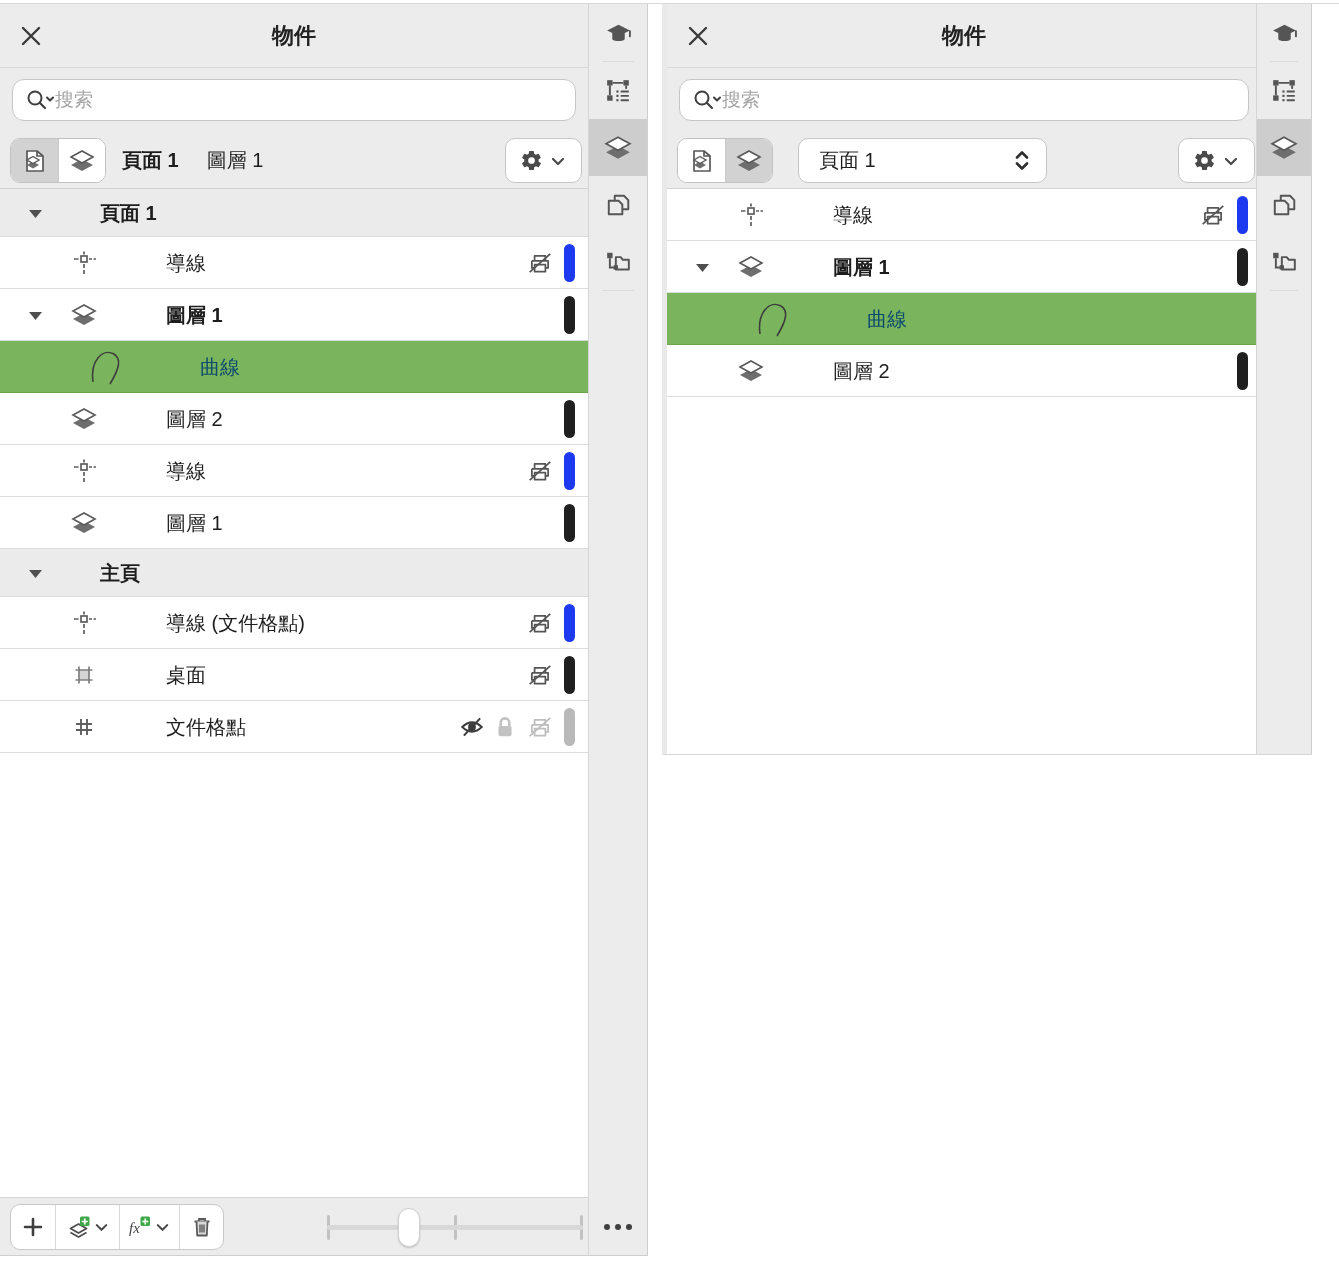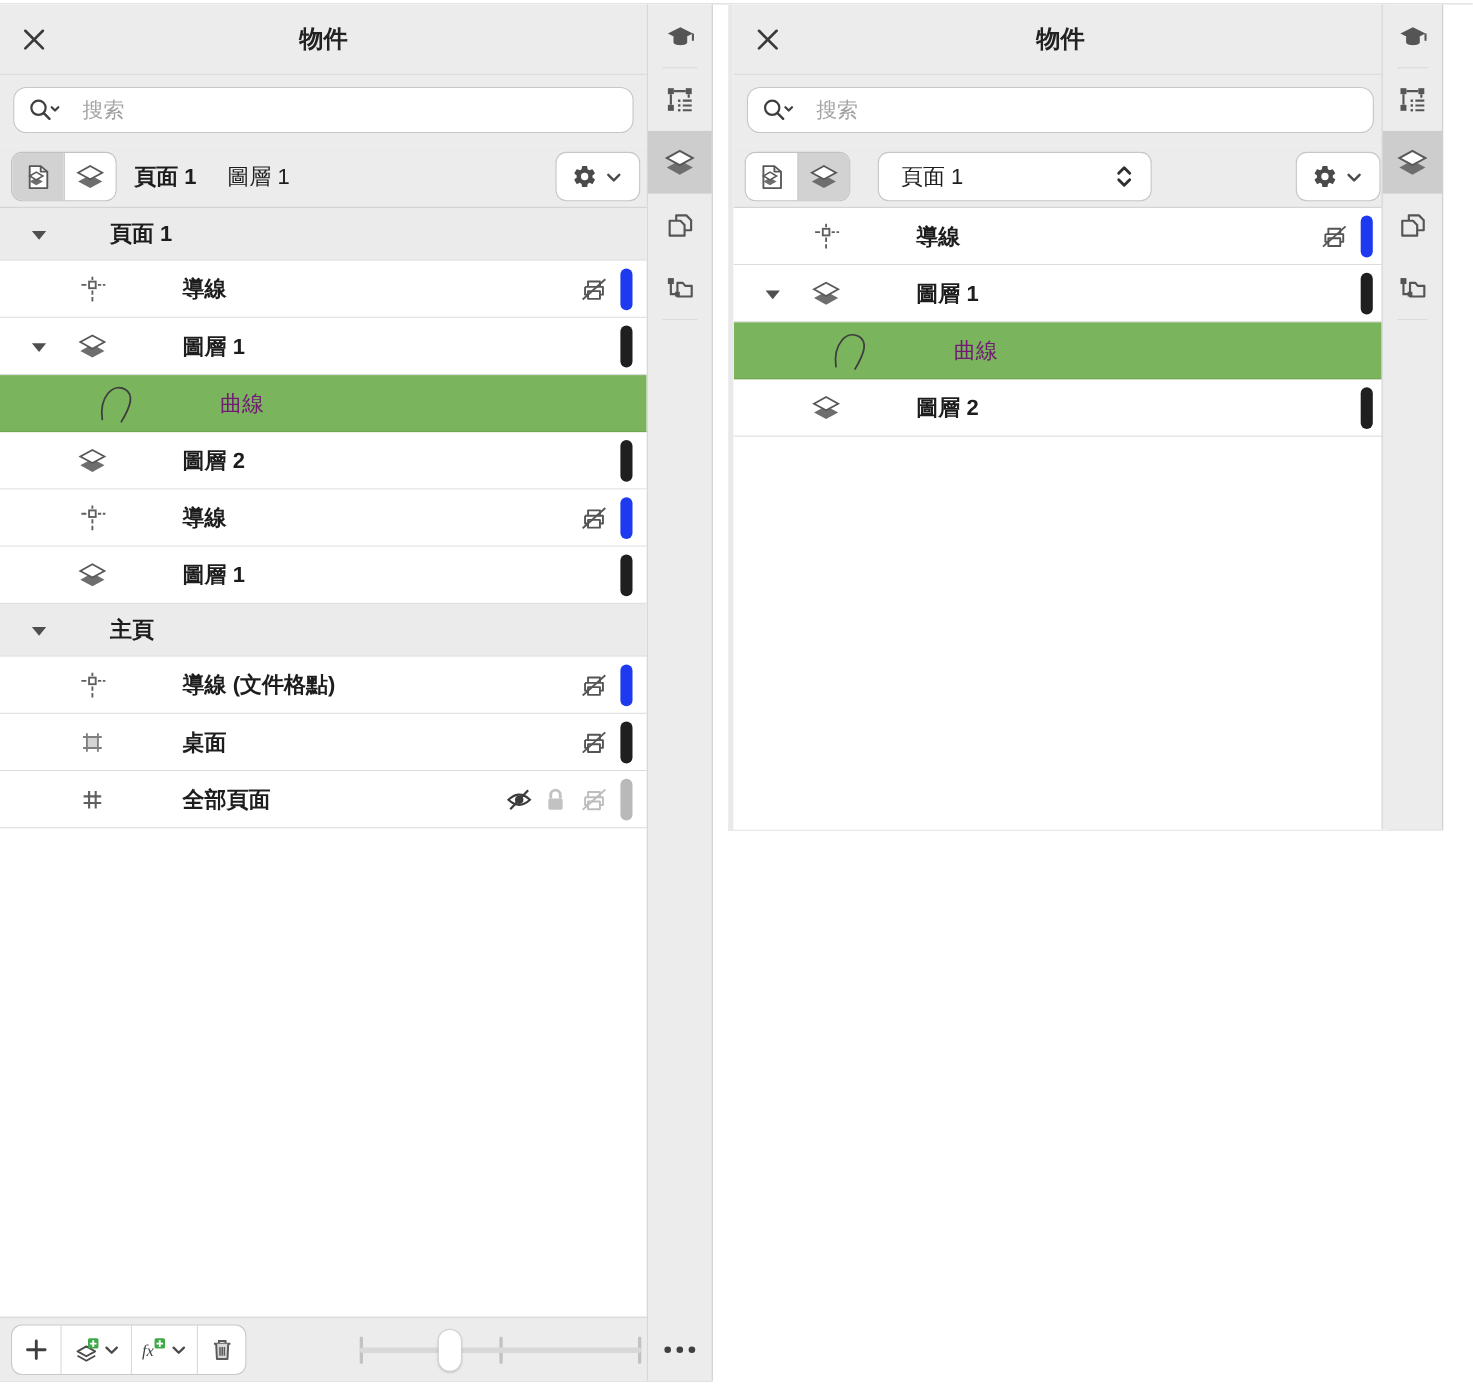--- a/index.html
+++ b/index.html
@@ -17,21 +17,21 @@
   .panel.right .content { left:0; width:594px; }
 
   
   .titlebar { position:relative; height:64px; background:#ececec; border-bottom:1px solid #d9d9d9; flex:0 0 auto;text-align:center; }
   .titlebar .close { position:absolute; left:16px; top:17px; width:30px; height:30px; display:flex; align-items:center; justify-content:center; cursor:default; }
   .titlebar .ttl { position:absolute; left:0; right:0; top:0; height:64px; display:flex; align-items:center; justify-content:center; font-size:22px; font-weight:600; color:#222; }
 
   
   .searchwrap { height:64px; background:#ececec; padding:11px 12px 9px 12px; flex:0 0 auto; }
   .searchbox { position:relative; height:42px; background:#fff; border:1px solid #c6c6c6; border-radius:12px; display:flex; align-items:center; padding-left:12px; }
-  .searchbox .ph { color:#a3a3a3; font-size:19px; margin-left:20px; }
+  .searchbox .ph { color:#a3a3a3; font-size:19px; margin-left:0; }
 
   
   .toolbar { position:relative; height:57px; background:#ececec; border-bottom:1px solid #d2d2d2; flex:0 0 auto; }
   .seg { position:absolute; left:10px; top:6px; height:45px; display:flex; border:1px solid #c2c2c2; border-radius:10px; overflow:hidden; background:#fff; }
   .seg .segbtn { width:47px; height:100%; display:flex; align-items:center; justify-content:center; background:#fff; }
   .seg .segbtn.on { background:#d2d2d2; }
   .seg .segbtn + .segbtn { border-left:1px solid #c9c9c9; }
   .crumbs { position:absolute; left:122px; top:0; height:57px; display:flex; align-items:center; gap:28px; font-size:20px; }
   .crumbs .pg { font-weight:700; }
   .btn { background:#fff; border:1px solid #c6c6c6; border-radius:10px; display:flex; align-items:center; justify-content:center; }
@@ -40,24 +40,24 @@
   .selectbox .val { font-size:20px; flex:1; }
 
   
   .tree { flex:1 1 auto; background:#fff; display:flex; flex-direction:column; overflow:hidden; }
   .row { position:relative; flex:0 0 auto; border-bottom:1px solid #dcdcdc; background:#fff; }
   .row.hdr { height:48px; background:#ebebeb; }
   .row.item { height:52px; }
   .row.sel { background:#7ab45c; border-bottom:1px solid #6da450; }
   .tri { position:absolute; left:27px; top:50%; transform:translateY(-50%); }
   .islot { position:absolute; left:70px; top:50%; transform:translateY(-50%); width:28px; display:flex; justify-content:center; }
-  .lbl { position:absolute; left:166px; top:50%; transform:translateY(-50%); font-size:20px; white-space:nowrap;font-weight:bold; }
+  .lbl { position:absolute; left:166px; top:50%; transform:translateY(-50%); font-size:20px; white-space:nowrap; }
   .row.hdr .lbl { left:100px; font-weight:700; }
   .b { font-weight:700; }
-  .row.sel .lbl { left:200px; color:#701a75; font-weight:400; }
+  .row.sel .lbl { left:200px; color:#0c4a6e; font-weight:400; }
   .thumb { position:absolute; left:80px; top:4px; }
   .rt { position:absolute; top:50%; transform:translateY(-50%); display:flex; align-items:center; justify-content:center; }
   .rt.printer { right:34px; }
   .rt.lock { right:70px; }
   .rt.eye { right:102px; }
   .pill { position:absolute; right:13px; top:50%; transform:translateY(-50%); width:11px; height:38px; border-radius:6px; }
   .pill.blue { background:#1e3af0; }
   .pill.black { background:#1f1f1f; }
   .pill.gray { background:#b9b9b9; }
   .filler { flex:1 1 auto; background:#fff; }
@@ -373,21 +373,21 @@
               </svg>
             </span>
           <span class="pill black"></span>
         </div>
         <div class="row item">
           <span class="islot">
               <svg width="24" height="24" viewBox="0 0 24 24">
                 <use href="#i-grid"></use>
               </svg>
             </span>
-          <span class="lbl">全部頁面</span>
+          <span class="lbl">文件格點</span>
           <span class="rt eye">
               <svg width="28" height="26" viewBox="0 0 24 24">
                 <use href="#i-eyeoff"></use>
               </svg>
             </span>
           <span class="rt lock">
               <svg width="26" height="26" viewBox="0 0 24 24">
                 <use href="#i-lock"></use>
               </svg>
             </span>

